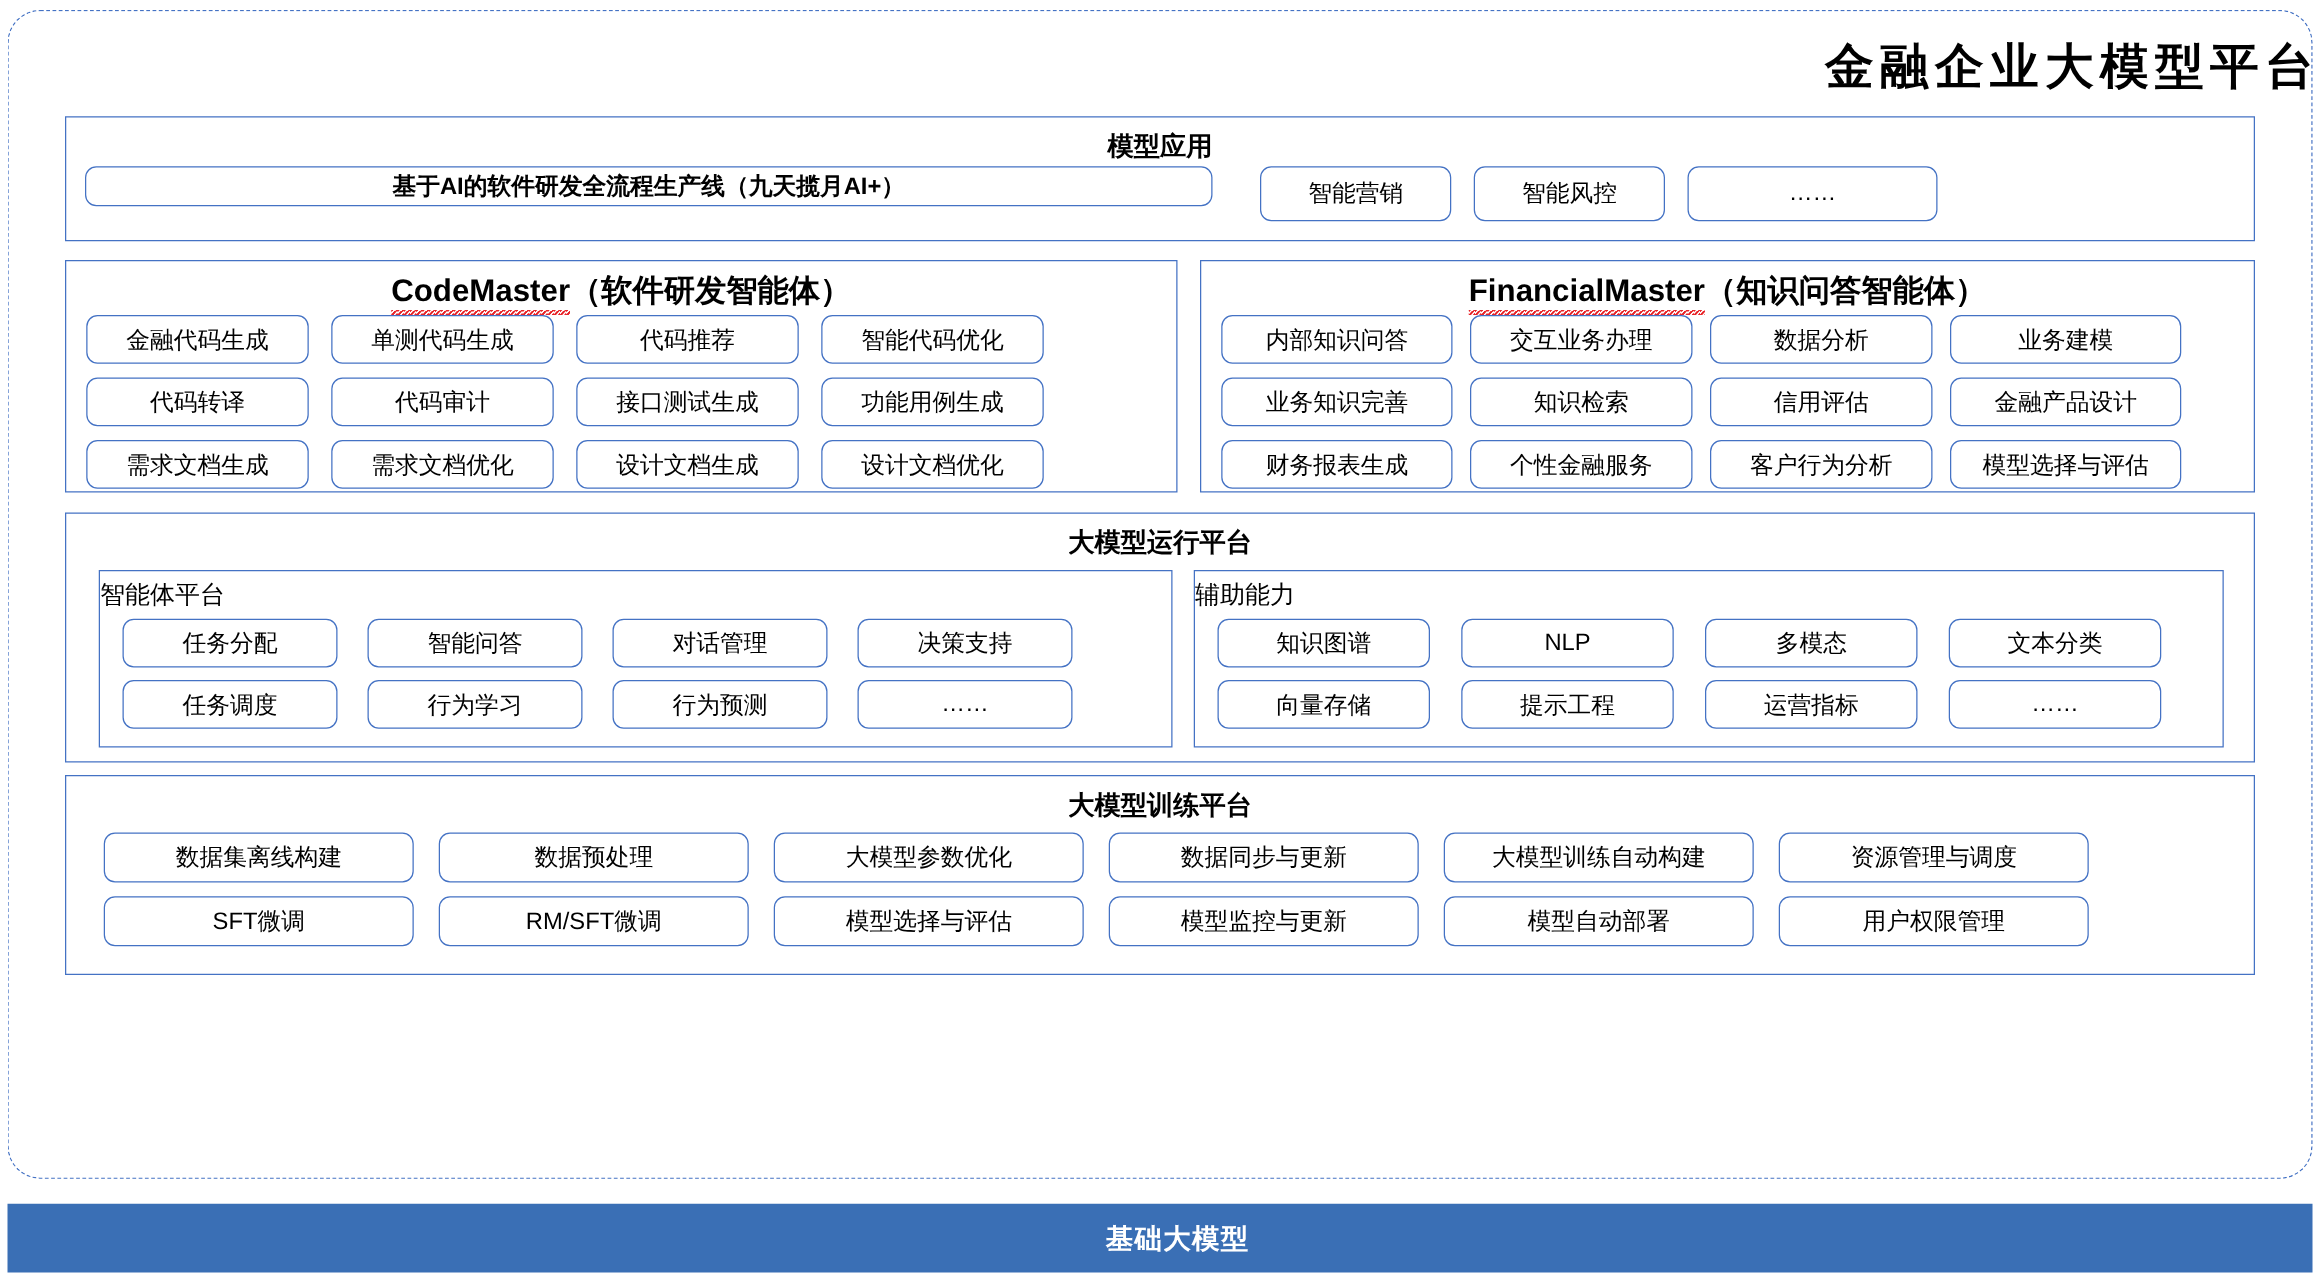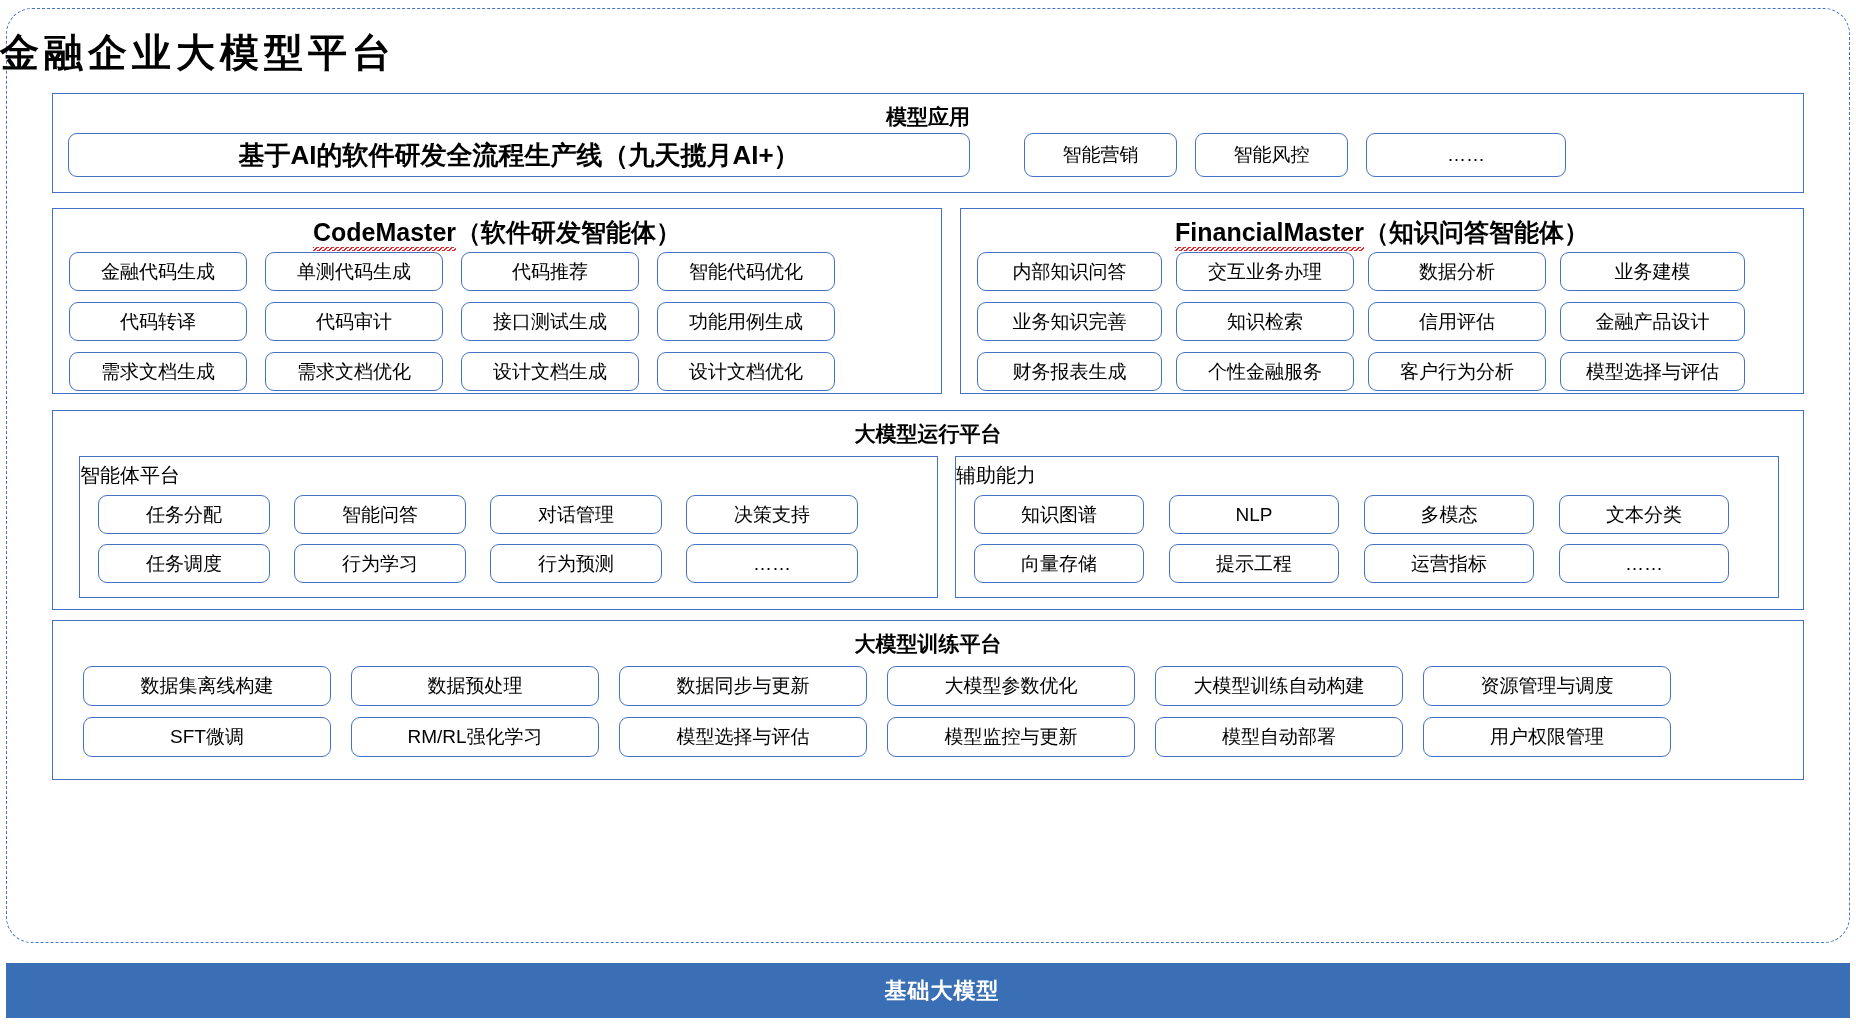--- a/index.html
+++ b/index.html
@@ -29,21 +29,21 @@
     border: 1.6px dashed #4472c4;
     border-radius: 26px;
     background: #ffffff;
   }
 
   .diagram-title {
     position: absolute;
     left: 0;
     top: 26px;
     width: 100%;
-    text-align: left;
+    text-align: right;
     font-family: "DejaVu Serif", "Liberation Serif", serif;
     font-size: 39px;
     font-weight: 700;
     letter-spacing: 5px;
     color: #000000;
     white-space: nowrap;
   }
 
   
   .panel {
@@ -94,24 +94,24 @@
     position: absolute;
     left: 15px;
     top: 39px;
     width: 1722px;
     height: 44px;
     display: flex;
     gap: 0px;
   }
   #app-main {
     width: 902px;
-    height: 44px;
-    font-weight: 700;
-    font-size: 26px;
-    margin-right: 54px;
+    height: 32px;
+    font-weight: 700;
+    font-size: 19px;
+    margin-right: 38px;
   }
   #app-row .pill.app-small {
     width: 153px;
     height: 44px;
     margin-right: 18px;
   }
   #app-row .pill.app-dots {
     width: 200px;
     height: 44px;
     margin-right: 0;
@@ -306,26 +306,26 @@
         <div class="pill">……</div>
       </div>
     </div>
   </div>
 
   <div class="panel" id="sec-train">
     <div class="panel-title">大模型训练平台</div>
     <div id="train-grid">
       <div class="pill">数据集离线构建</div>
       <div class="pill">数据预处理</div>
+      <div class="pill">大模型参数优化</div>
       <div class="pill">数据同步与更新</div>
-      <div class="pill">大模型参数优化</div>
       <div class="pill">大模型训练自动构建</div>
       <div class="pill">资源管理与调度</div>
       <div class="pill">SFT微调</div>
-      <div class="pill">RM/RL强化学习</div>
+      <div class="pill">RM/SFT微调</div>
       <div class="pill">模型选择与评估</div>
       <div class="pill">模型监控与更新</div>
       <div class="pill">模型自动部署</div>
       <div class="pill">用户权限管理</div>
     </div>
   </div>
 
   <div id="foundation-bar">
     <span>基础大模型</span>
   </div>

